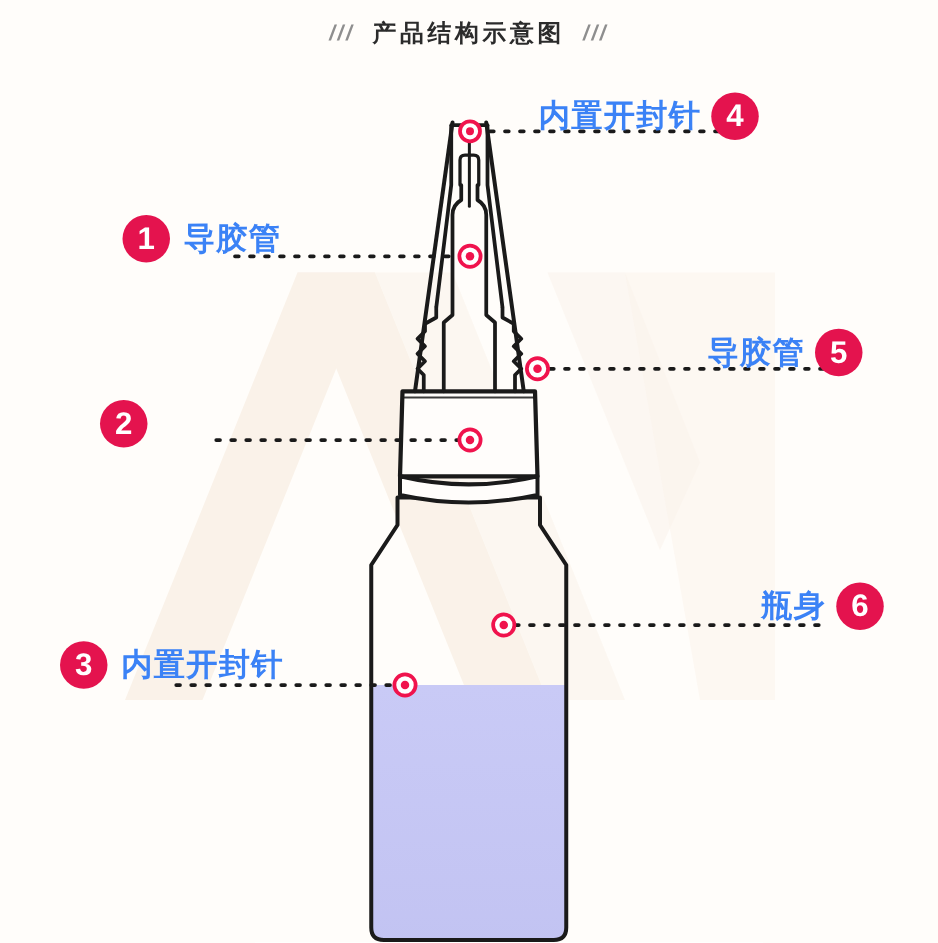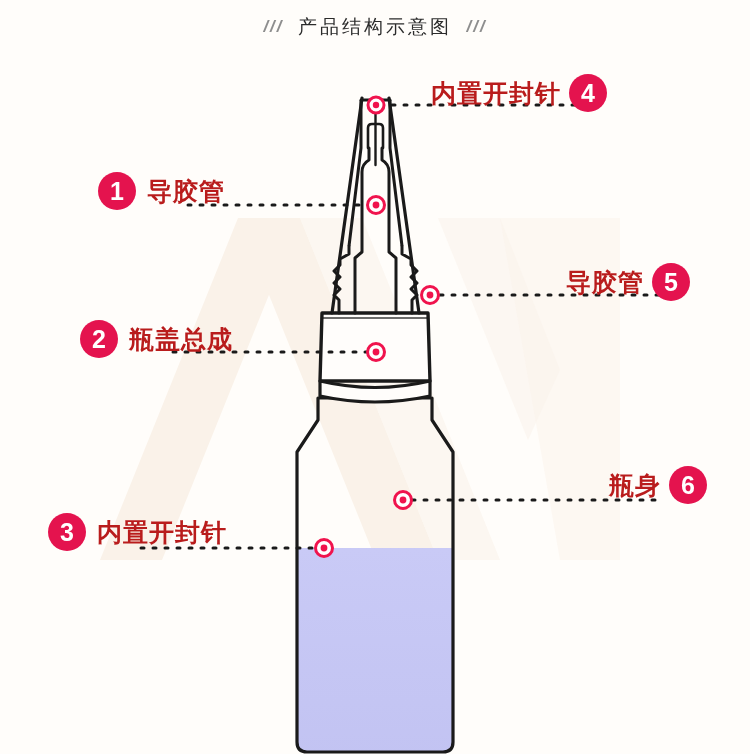--- a/index.html
+++ b/index.html
@@ -41,21 +41,21 @@
     font-size: 17px;
     font-style: italic;
     letter-spacing: 2px;
     font-weight: 600;
     vertical-align: middle;
   }
   #title-text {
     display: inline-block;
     color: #2b2b2b;
     font-size: 19px;
-    font-weight: 400;
+    font-weight: 700;
     letter-spacing: 3px;
     margin: 0 10px;
     vertical-align: middle;
   }
 
   
   #bottle-svg {
     position: absolute;
     left: 0;
     top: 0;
@@ -81,21 +81,21 @@
     font-size: 25px;
     font-weight: 700;
     display: flex;
     align-items: center;
     justify-content: center;
     line-height: 1;
     flex: 0 0 auto;
     box-shadow: 0 0 0 0 rgba(0,0,0,0);
   }
   .callout-text {
-    color: #b91c1c;
+    color: #3b82f6;
     font-size: 25px;
     font-weight: 700;
     letter-spacing: 1px;
     line-height: 1;
   }
   .callout.left-side .callout-text { margin-left: 11px; }
   .callout.right-side .callout-text { margin-right: 8px; }
 </style>
 </head>
 <body>
@@ -214,21 +214,20 @@
     </g>
   </svg>
 
   <div class="callout left-side" style="left:98px; top:172px;">
     <div class="badge">1</div>
     <div class="callout-text">导胶管</div>
   </div>
 
   <div class="callout left-side" style="left:80px; top:320px;">
     <div class="badge">2</div>
-    <div class="callout-text">瓶盖总成</div>
   </div>
 
   <div class="callout left-side" style="left:48px; top:513px;">
     <div class="badge">3</div>
     <div class="callout-text">内置开封针</div>
   </div>
 
   <div class="callout right-side" style="left:431px; top:74px;">
     <div class="callout-text">内置开封针</div>
     <div class="badge">4</div>

